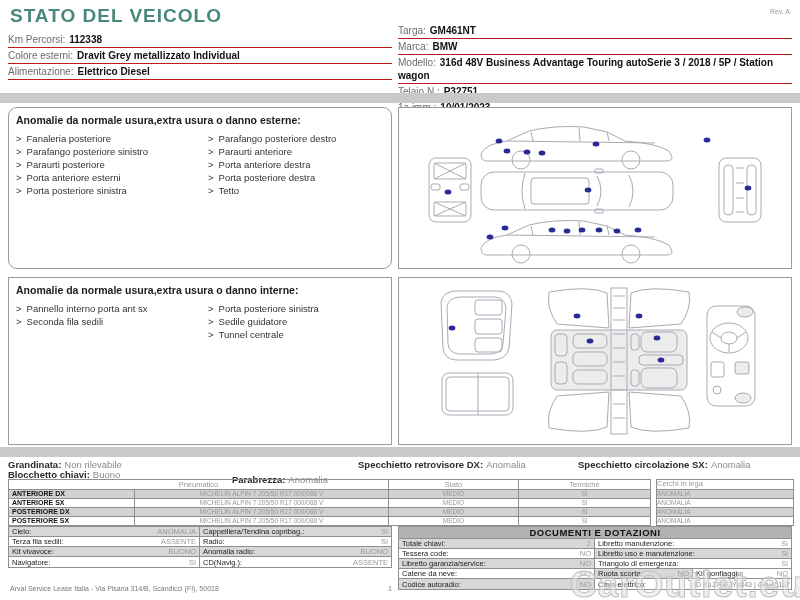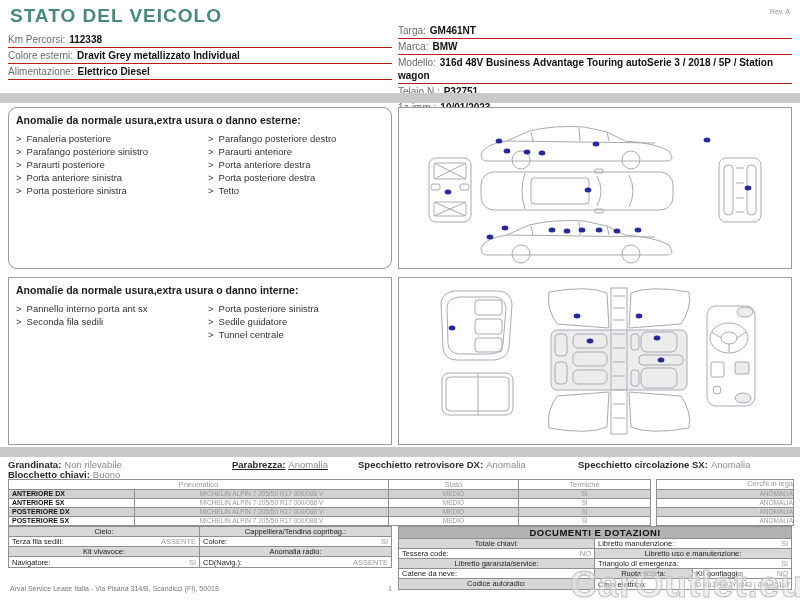--- a/index.html
+++ b/index.html
@@ -42,35 +42,35 @@
   .tt-c:last-child { border-right:none; }
   .tt-pn { width:380px; }
   .tt-st { width:130px; }
   .tt-tm { width:131px; }
   .tt-pos { width:126px; justify-content:flex-start; padding-left:3px; color:#111; font-weight:bold; font-size:7px; }
   .tt-name { width:254px; }
   .tt-head .tt-c { font-size:7.5px; }
   .alt { background:#d2d2d2; }
 
   .cerchi-table { left:656px; top:479px; width:138px; border:1px solid #8f8f8f; font-size:6.5px; }
-  .ct-head, .ct-row { height:9px; line-height:8px; text-align:right; color:#999; overflow:hidden; }
+  .ct-head, .ct-row { height:9px; line-height:8px; text-align:left; color:#999; overflow:hidden; }
   .ct-head { font-size:7.5px; }
   .ct-row { border-top:1px solid #8f8f8f; }
 
   
   .bottom-table { border:1px solid #8f8f8f; }
   .bt-title { background:#b2b2b2; border-bottom:1px solid #8f8f8f; font-weight:bold; font-size:9.5px; text-align:center; height:12px; line-height:12px; color:#111; letter-spacing:0.5px; }
   .bt-row { display:flex; border-bottom:1px solid #8f8f8f; height:10px; line-height:9px; }
   .bt-row:last-child { border-bottom:none; }
   .bt-cell { display:flex; justify-content:space-between; align-items:center; width:50%; border-right:1px solid #8f8f8f; padding:0 3px; overflow:hidden; }
   .bt-cell:last-child { border-right:none; }
   .bt-cell.q { width:25%; }
   .bt-label { font-size:7.5px; color:#222; white-space:nowrap; }
   .bt-value { font-size:7.5px; color:#9a9a9a; white-space:nowrap; }
-  .g { background:#d8d8d8;flex-direction:column; }
+  .g { background:#d8d8d8; }
 
   
   .footer { font-size:7px; color:#777; }
   .watermark { right:-4px; bottom:-6px; font-size:37px; font-weight:bold; color:rgba(225,225,225,0.55); -webkit-text-stroke:1px #c0c0c0; letter-spacing:1px; }
 
   svg { display:block; }
   .ln { stroke:#a9a9b4; fill:none; stroke-width:1; }
   .lnf { stroke:#a9a9b4; fill:#ececec; stroke-width:1; }
   .dot { fill:#2a2a96; stroke:none; }
 </style>
@@ -114,21 +114,21 @@
 
   <div class="abs graybar" style="top:93px;"></div>
 
   <div class="abs panel" style="left:8px; top:107px; width:384px; height:162px;border-radius:9px;">
     <div class="panel-header">Anomalie da normale usura,extra usura o danno esterne:</div>
     <div class="an-cols">
       <div class="an-col c1">
         <div class="an-item"><span class="blt">&gt;</span><span>Fanaleria posteriore</span></div>
         <div class="an-item"><span class="blt">&gt;</span><span>Parafango posteriore sinistro</span></div>
         <div class="an-item"><span class="blt">&gt;</span><span>Paraurti posteriore</span></div>
-        <div class="an-item"><span class="blt">&gt;</span><span>Porta anteriore sinistra</span></div>
+        <div class="an-item"><span class="blt">&gt;</span><span>Porta anteriore esterni</span></div>
         <div class="an-item"><span class="blt">&gt;</span><span>Porta posteriore sinistra</span></div>
       </div>
       <div class="an-col c2">
         <div class="an-item"><span class="blt">&gt;</span><span>Parafango posteriore destro</span></div>
         <div class="an-item"><span class="blt">&gt;</span><span>Paraurti anteriore</span></div>
         <div class="an-item"><span class="blt">&gt;</span><span>Porta anteriore destra</span></div>
         <div class="an-item"><span class="blt">&gt;</span><span>Porta posteriore destra</span></div>
         <div class="an-item"><span class="blt">&gt;</span><span>Tetto</span></div>
       </div>
     </div>
@@ -271,21 +271,21 @@
         <ellipse class="dot" cx="262" cy="82" rx="3.4" ry="2.5"></ellipse>
       </g>
     </svg>
   </div>
 
   <div class="abs graybar" style="top:447px;"></div>
 
   <div class="abs cond" style="left:8px; top:459px;">
     <span class="cl">Grandinata:</span><span class="cv">Non rilevabile</span>
   </div>
-  <div class="abs cond" style="left:232px; top:459px;text-decoration:underline;">
+  <div class="abs cond" style="left:232px; top:474px;">
     <span class="cl">Parabrezza:</span><span class="cv">Anomalia</span>
   </div>
   <div class="abs cond" style="left:358px; top:459px;">
     <span class="cl">Specchietto retrovisore DX:</span><span class="cv">Anomalia</span>
   </div>
   <div class="abs cond" style="left:578px; top:459px;">
     <span class="cl">Specchietto circolazione SX:</span><span class="cv">Anomalia</span>
   </div>
   <div class="abs cond" style="left:8px; top:469px;">
     <span class="cl">Blocchetto chiavi:</span><span class="cv">Buono</span>
@@ -341,21 +341,21 @@
           <span class="bt-label">Cappelliera/Tendina copribag.:</span>
           <span class="bt-value">SI</span>
         </div>
     </div>
     <div class="bt-row">
       <div class="bt-cell">
           <span class="bt-label">Terza fila sedili:</span>
           <span class="bt-value">ASSENTE</span>
         </div>
       <div class="bt-cell">
-          <span class="bt-label">Colore:</span>
+          <span class="bt-label">Radio:</span>
           <span class="bt-value">SI</span>
         </div>
     </div>
     <div class="bt-row">
       <div class="bt-cell g">
           <span class="bt-label">Kit vivavoce:</span>
           <span class="bt-value">BUONO</span>
         </div>
       <div class="bt-cell g">
           <span class="bt-label">Anomalia radio:</span>

